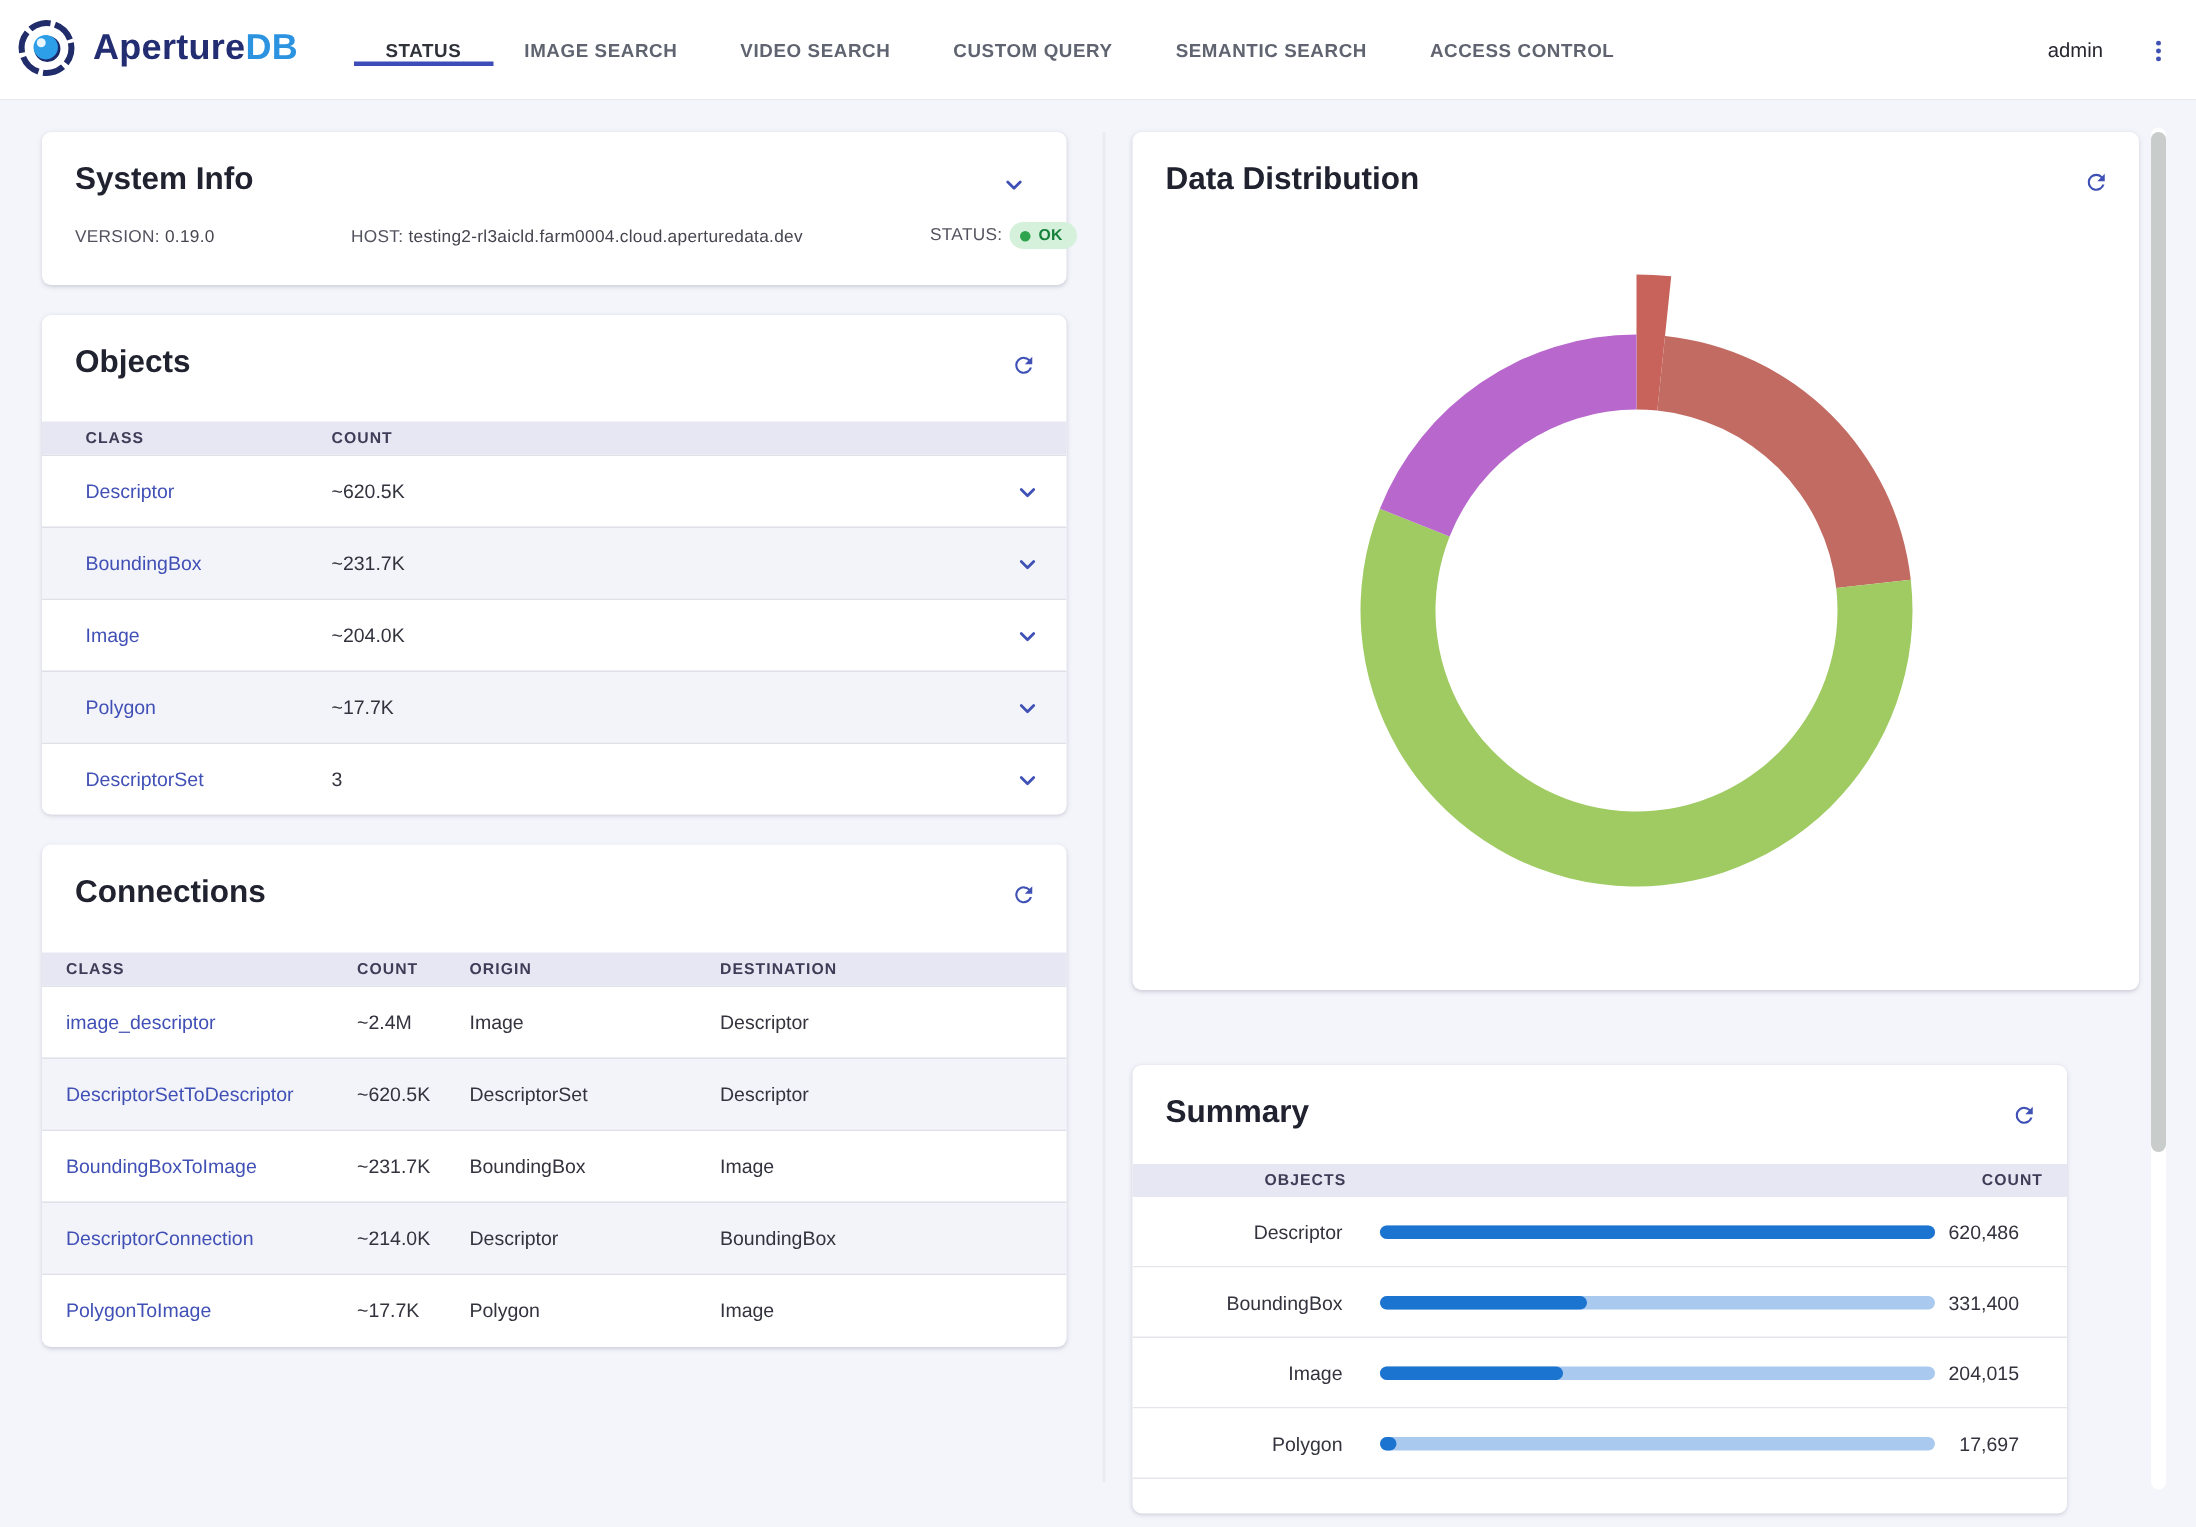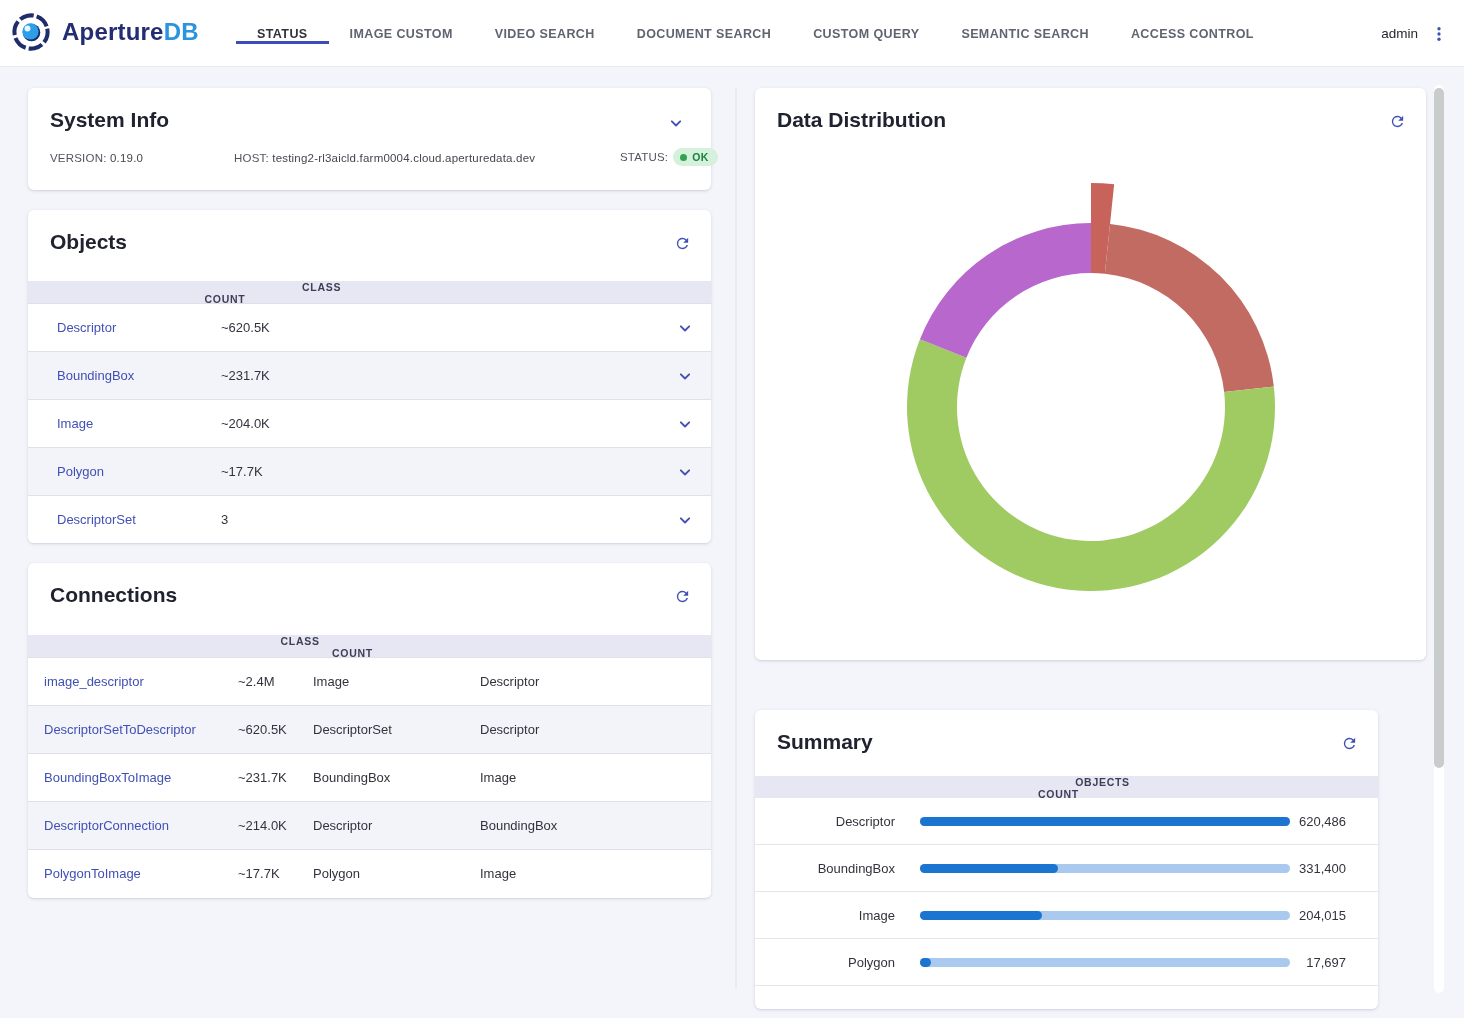--- a/index.html
+++ b/index.html
@@ -11,21 +11,21 @@
             border-bottom:1px solid #e9e9f1; z-index:10; }
   .brand { position:absolute; left:10px; top:11px; display:flex; align-items:center; gap:10px; cursor:pointer; }
   .brand-text { font-size:24px; font-weight:700; letter-spacing:0.2px; }
   .brand-primary { color:#232d72; }
   .brand-secondary { color:#2b93e0; }
   .nav { position:absolute; left:236px; top:0; height:67px; display:flex; align-items:center; }
   .nav-item { display:flex; align-items:center; padding:0 21px; font-size:12.5px; font-weight:700;
               letter-spacing:0.4px; color:#5f6470; cursor:pointer; border-bottom:3px solid transparent;
               border-top:3px solid transparent; white-space:nowrap; }
   .nav-item.active { color:#30323a; border-bottom-color:#3d4cb8; }
-  .nav-right { position:absolute; right:14px; top:0; height:67px; display:flex; align-items:center; gap:10px; }
+  .nav-right { position:absolute; right:14px; top:0; height:67px; display:flex; align-items:center; gap:26px; }
   .user-label { font-size:13.5px; color:#26262e; }
   .kebab { background:none; border:none; cursor:pointer; padding:4px 2px; display:flex; }
 
   
   .card { position:absolute; background:#fff; border-radius:6px;
           box-shadow:0 1px 2px rgba(40,40,70,.10), 0 1px 4px rgba(40,40,70,.08); }
   .card-title { position:absolute; left:22px; top:20px; font-size:21px; font-weight:700; color:#20222f; }
   .icon-btn { position:absolute; background:none; border:none; cursor:pointer; width:22px; height:22px;
               display:flex; align-items:center; justify-content:center; }
   .refresh-btn { right:18px; top:22px; }
@@ -38,21 +38,21 @@
   #sys-version { left:22px; }
   #sys-host { left:206px; }
   #sys-status { left:592px; display:flex; align-items:center; gap:5px; top:2px; }
   .ok-badge { display:inline-flex; align-items:center; gap:5px; background:#d6f1db; border-radius:10px;
               padding:3px 9px 3px 7px; }
   .ok-dot { width:7px; height:7px; border-radius:50%; background:#2ea44f; }
   .ok-text { font-size:10.5px; font-weight:700; color:#17803a; letter-spacing:0.3px; }
 
   #card-objects { left:28px; top:210px; width:683px; height:333px; overflow:hidden; }
   #card-connections { left:28px; top:563px; width:683px; height:335px; overflow:hidden; }
-  .thead { position:absolute; left:0; width:100%; height:22px; background:#e7e7f3; display:flex; align-items:center;flex-direction:column; }
+  .thead { position:absolute; left:0; width:100%; height:22px; background:#e7e7f3; display:flex; align-items:center; }
   #objects-head { top:71px; } #objects-rows { position:absolute; top:93px; left:0; width:100%; }
   #connections-head { top:72px; } #connections-rows { position:absolute; top:94px; left:0; width:100%; }
   .th { font-size:10.5px; font-weight:700; letter-spacing:0.7px; color:#3d3d58; text-transform:uppercase; }
   .trow { height:48px; display:flex; align-items:center; border-top:1px solid #e0e0e9; background:#fff; }
   .trow.alt { background:#f3f3fa; }
   .td { font-size:13px; color:#33333e; }
   .cell-link { color:#4050b5; cursor:pointer; }
   
   .o-class { padding-left:29px; width:193px; }
   .o-count { width:330px; }
@@ -94,23 +94,22 @@
       <svg width="42" height="42" viewBox="0 0 48 48">
         <circle cx="24" cy="24" r="19" fill="none" stroke="#212c6b" stroke-width="4.6" stroke-dasharray="16.4 3.5" transform="rotate(-12 24 24)"></circle>
         <circle cx="24.6" cy="24.6" r="10" fill="#1c2a6b"></circle>
         <circle cx="23.4" cy="23.4" r="9.3" fill="#2d9fe8"></circle>
         <circle cx="20" cy="20" r="3.4" fill="#eaf6ff"></circle>
       </svg>
       <span class="brand-text"><span class="brand-primary">Aperture</span><span class="brand-secondary">DB</span></span>
     </div>
     <nav class="nav" id="nav-items">
         <div class="nav-item active">STATUS</div>
-        <div class="nav-item">IMAGE CUSTOM</div>
+        <div class="nav-item">IMAGE SEARCH</div>
         <div class="nav-item">VIDEO SEARCH</div>
-        <div class="nav-item">DOCUMENT SEARCH</div>
         <div class="nav-item">CUSTOM QUERY</div>
         <div class="nav-item">SEMANTIC SEARCH</div>
         <div class="nav-item">ACCESS CONTROL</div>
       </nav>
     <div class="nav-right">
       <span class="user-label">admin</span>
       <button class="kebab">
         <svg width="18" height="20" viewBox="0 0 24 24">
           <circle cx="12" cy="5" r="2.2" fill="#3f51b5"></circle>
             <circle cx="12" cy="12" r="2.2" fill="#3f51b5"></circle>

